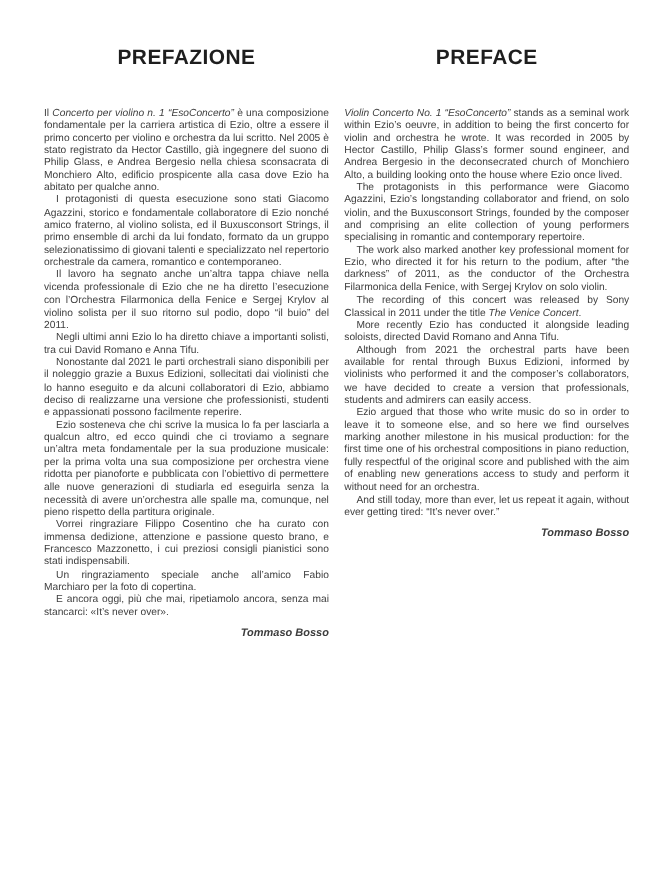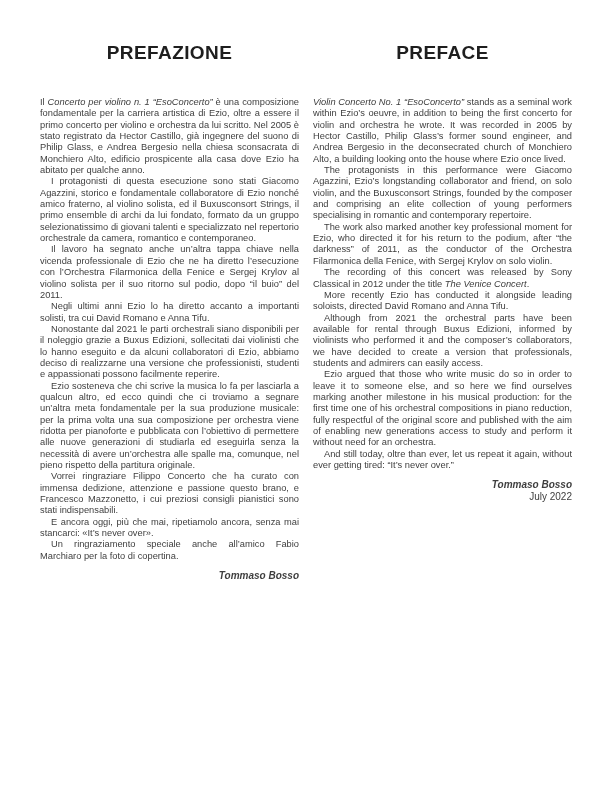--- a/index.html
+++ b/index.html
@@ -71,43 +71,42 @@
 <body>
 
 <div class="page">
 
   <div class="column" lang="it">
     <h1 class="heading">PREFAZIONE</h1>
     <div class="body-text">
         <p><span>Il </span><em>Concerto per violino n. 1 “EsoConcerto”</em><span> è una composizione fondamentale per la carriera artistica di Ezio, oltre a essere il primo concerto per violino e orchestra da lui scritto. Nel 2005 è stato registrato da Hector Castillo, già ingegnere del suono di Philip Glass, e Andrea Bergesio nella chiesa sconsacrata di Monchiero Alto, edificio prospicente alla casa dove Ezio ha abitato per qualche anno.</span></p>
         <p><span>I protagonisti di questa esecuzione sono stati Giacomo Agazzini, storico e fondamentale collaboratore di Ezio nonché amico fraterno, al violino solista, ed il Buxusconsort Strings, il primo ensemble di archi da lui fondato, formato da un gruppo selezionatissimo di giovani talenti e specializzato nel repertorio orchestrale da camera, romantico e contemporaneo.</span></p>
         <p><span>Il lavoro ha segnato anche un’altra tappa chiave nella vicenda professionale di Ezio che ne ha diretto l’esecuzione con l’Orchestra Filarmonica della Fenice e Sergej Krylov al violino solista per il suo ritorno sul podio, dopo “il buio” del 2011.</span></p>
-        <p><span>Negli ultimi anni Ezio lo ha diretto accanto a importanti solisti, tra cui David Romano e Anna Tifu.</span></p>
+        <p><span>Negli ultimi anni Ezio lo ha diretto chiave a importanti solisti, tra cui David Romano e Anna Tifu.</span></p>
         <p><span>Nonostante dal 2021 le parti orchestrali siano disponibili per il noleggio grazie a Buxus Edizioni, sollecitati dai violinisti che lo hanno eseguito e da alcuni collaboratori di Ezio, abbiamo deciso di realizzarne una versione che professionisti, studenti e appassionati possono facilmente reperire.</span></p>
         <p><span>Ezio sosteneva che chi scrive la musica lo fa per lasciarla a qualcun altro, ed ecco quindi che ci troviamo a segnare un’altra meta fondamentale per la sua produzione musicale: per la prima volta una sua composizione per orchestra viene ridotta per pianoforte e pubblicata con l’obiettivo di permettere alle nuove generazioni di studiarla ed eseguirla senza la necessità di avere un’orchestra alle spalle ma, comunque, nel pieno rispetto della partitura originale.</span></p>
-        <p><span>Vorrei ringraziare Filippo Concerto che ha curato con immensa dedizione, attenzione e passione questo brano, e Francesco Mazzonetto, i cui preziosi consigli pianistici sono stati indispensabili.</span></p>
+        <p><span>Vorrei ringraziare Filippo Cosentino che ha curato con immensa dedizione, attenzione e passione questo brano, e Francesco Mazzonetto, i cui preziosi consigli pianistici sono stati indispensabili.</span></p>
+        <p><span>Un ringraziamento speciale anche all’amico Fabio Marchiaro per la foto di copertina.</span></p>
         <p><span>E ancora oggi, più che mai, ripetiamolo ancora, senza mai stancarci: «It’s never over».</span></p>
-        <p><span>Un ringraziamento speciale anche all’amico Fabio Marchiaro per la foto di copertina.</span></p>
       </div>
     <div class="signature">
       <div class="sig-name">Tommaso Bosso</div>
     </div>
   </div>
 
   <div class="column" lang="en">
     <h1 class="heading">PREFACE</h1>
     <div class="body-text">
         <p><em>Violin Concerto No. 1 “EsoConcerto”</em><span> stands as a seminal work within Ezio’s oeuvre, in addition to being the first concerto for violin and orchestra he wrote. It was recorded in 2005 by Hector Castillo, Philip Glass’s former sound engineer, and Andrea Bergesio in the deconsecrated church of Monchiero Alto, a building looking onto the house where Ezio once lived.</span></p>
         <p><span>The protagonists in this performance were Giacomo Agazzini, Ezio’s longstanding collaborator and friend, on solo violin, and the Buxusconsort Strings, founded by the composer and comprising an elite collection of young performers specialising in romantic and contemporary repertoire.</span></p>
         <p><span>The work also marked another key professional moment for Ezio, who directed it for his return to the podium, after “the darkness” of 2011, as the conductor of the Orchestra Filarmonica della Fenice, with Sergej Krylov on solo violin.</span></p>
-        <p><span>The recording of this concert was released by Sony Classical in 2012 under the title </span><em>The Venice Concert</em><span>.</span></p>
+        <p><span>The recording of this concert was released by Sony Classical in 2011 under the title </span><em>The Venice Concert</em><span>.</span></p>
         <p><span>More recently Ezio has conducted it alongside leading soloists, directed David Romano and Anna Tifu.</span></p>
         <p><span>Although from 2021 the orchestral parts have been available for rental through Buxus Edizioni, informed by violinists who performed it and the composer’s collaborators, we have decided to create a version that professionals, students and admirers can easily access.</span></p>
         <p><span>Ezio argued that those who write music do so in order to leave it to someone else, and so here we find ourselves marking another milestone in his musical production: for the first time one of his orchestral compositions in piano reduction, fully respectful of the original score and published with the aim of enabling new generations access to study and perform it without need for an orchestra.</span></p>
-        <p><span>And still today, oltre than ever, let us repeat it again, without ever getting tired: “It’s never over.”</span></p>
+        <p><span>And still today, more than ever, let us repeat it again, without ever getting tired: “It’s never over.”</span></p>
       </div>
     <div class="signature">
       <div class="sig-name">Tommaso Bosso</div>
-      <div class="sig-date">July 2022</div>
     </div>
   </div>
 
 </div>
 
 </body></html>

